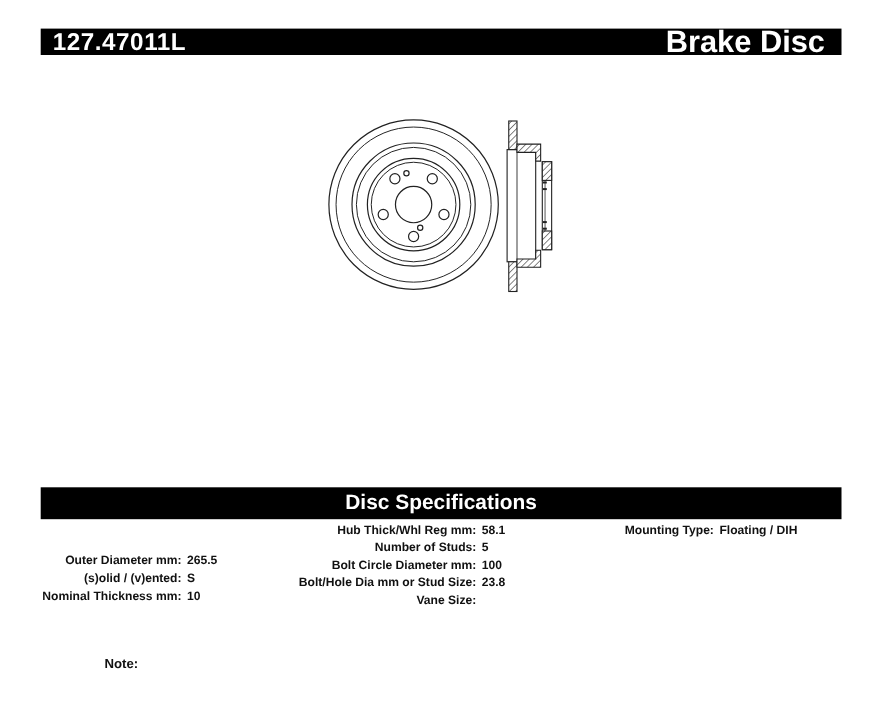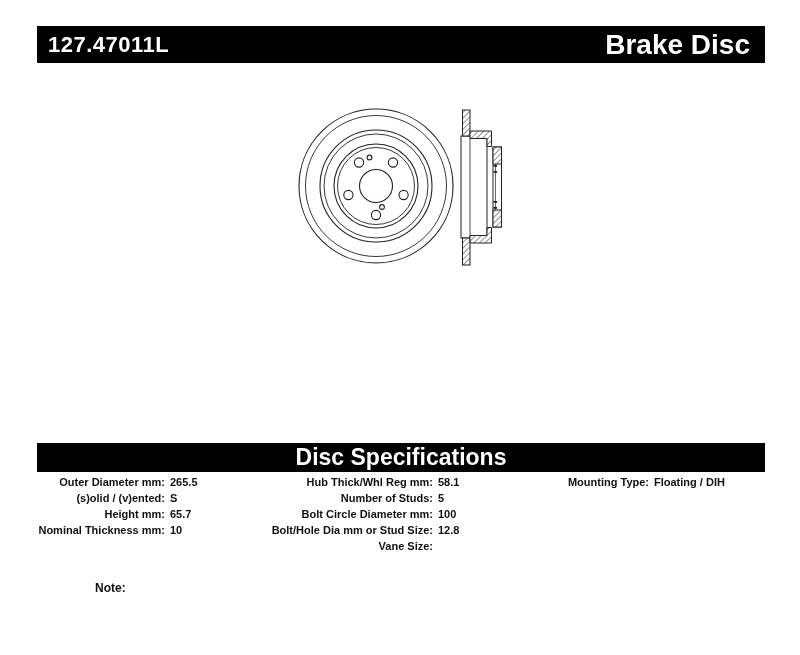--- a/index.html
+++ b/index.html
@@ -7,21 +7,21 @@
     width: 800px; height: 655px;
     background: #ffffff;
     font-family: "Liberation Sans", sans-serif;
     overflow: hidden;
     position: relative;
   }
   .page { position: absolute; top: 0; left: 0; width: 800px; height: 655px; background: #fff; }
 
   .title-bar {
     position: absolute;
-    left: 37px; top: 26px; width: 728px; height: 37px;
+    left: 37px; top: 26px; width: 728px; height: 24px;
     background: #000000;
     color: #ffffff;
     display: flex;
     align-items: center;
     justify-content: space-between;
     padding: 0 15px 0 11px;
   }
   .title-bar .part-no { font-size: 22px; font-weight: bold; letter-spacing: 0.5px; }
   .title-bar .product { font-size: 28px; font-weight: bold; }
 
@@ -31,21 +31,21 @@
   }
 
   .section-bar {
     position: absolute;
     left: 37px; top: 443px; width: 728px; height: 29px;
     background: #000000;
     color: #ffffff;
     display: flex;
     align-items: center;
     justify-content: center;
-    font-size: 23px;
+    font-size: 19px;
     font-weight: bold;
   }
 
   .spec-col { position: absolute; top: 474px; }
   .spec-col .row { display: flex; height: 16px; align-items: center; }
   .spec-col .lbl {
     display: inline-block;
     text-align: right;
     font-size: 11px;
     font-weight: bold;
@@ -54,30 +54,30 @@
   }
   .spec-col .val {
     display: inline-block;
     text-align: right;
     font-size: 11px;
     font-weight: bold;
     color: #111;
     margin-left: 5px;
     white-space: nowrap;
   }
-  .col-1 { left: 30px; }
+  .col-1 { left: 30px; margin-top: 28px; }
   .col-1 .lbl { width: 135px; }
   .col-2 { left: 268px; }
   .col-2 .lbl { width: 165px; }
   .col-3 { left: 504px; }
   .col-3 .lbl { width: 145px; }
 
   .note-label {
     position: absolute;
-    left: 95px; top: 581px;
+    left: 95px; top: 596px;
     font-size: 12px;
     font-weight: bold;
     color: #111;
   }
 </style>
 </head>
 <body>
 
 <div class="page">
 
@@ -146,45 +146,41 @@
   <div class="spec-col col-1">
     <div class="row">
       <span class="lbl">Outer Diameter mm:</span>
       <span class="val">265.5</span>
     </div>
     <div class="row">
       <span class="lbl">(s)olid / (v)ented:</span>
       <span class="val">S</span>
     </div>
     <div class="row">
-      <span class="lbl">Height mm:</span>
-      <span class="val">65.7</span>
-    </div>
-    <div class="row">
       <span class="lbl">Nominal Thickness mm:</span>
       <span class="val">10</span>
     </div>
   </div>
 
   <div class="spec-col col-2">
     <div class="row">
       <span class="lbl">Hub Thick/Whl Reg mm:</span>
       <span class="val">58.1</span>
     </div>
     <div class="row">
       <span class="lbl">Number of Studs:</span>
       <span class="val">5</span>
     </div>
     <div class="row">
       <span class="lbl">Bolt Circle Diameter mm:</span>
       <span class="val">100</span>
     </div>
     <div class="row">
       <span class="lbl">Bolt/Hole Dia mm or Stud Size:</span>
-      <span class="val">12.8</span>
+      <span class="val">23.8</span>
     </div>
     <div class="row">
       <span class="lbl">Vane Size:</span>
       <span class="val"></span>
     </div>
   </div>
 
   <div class="spec-col col-3">
     <div class="row">
       <span class="lbl">Mounting Type:</span>

